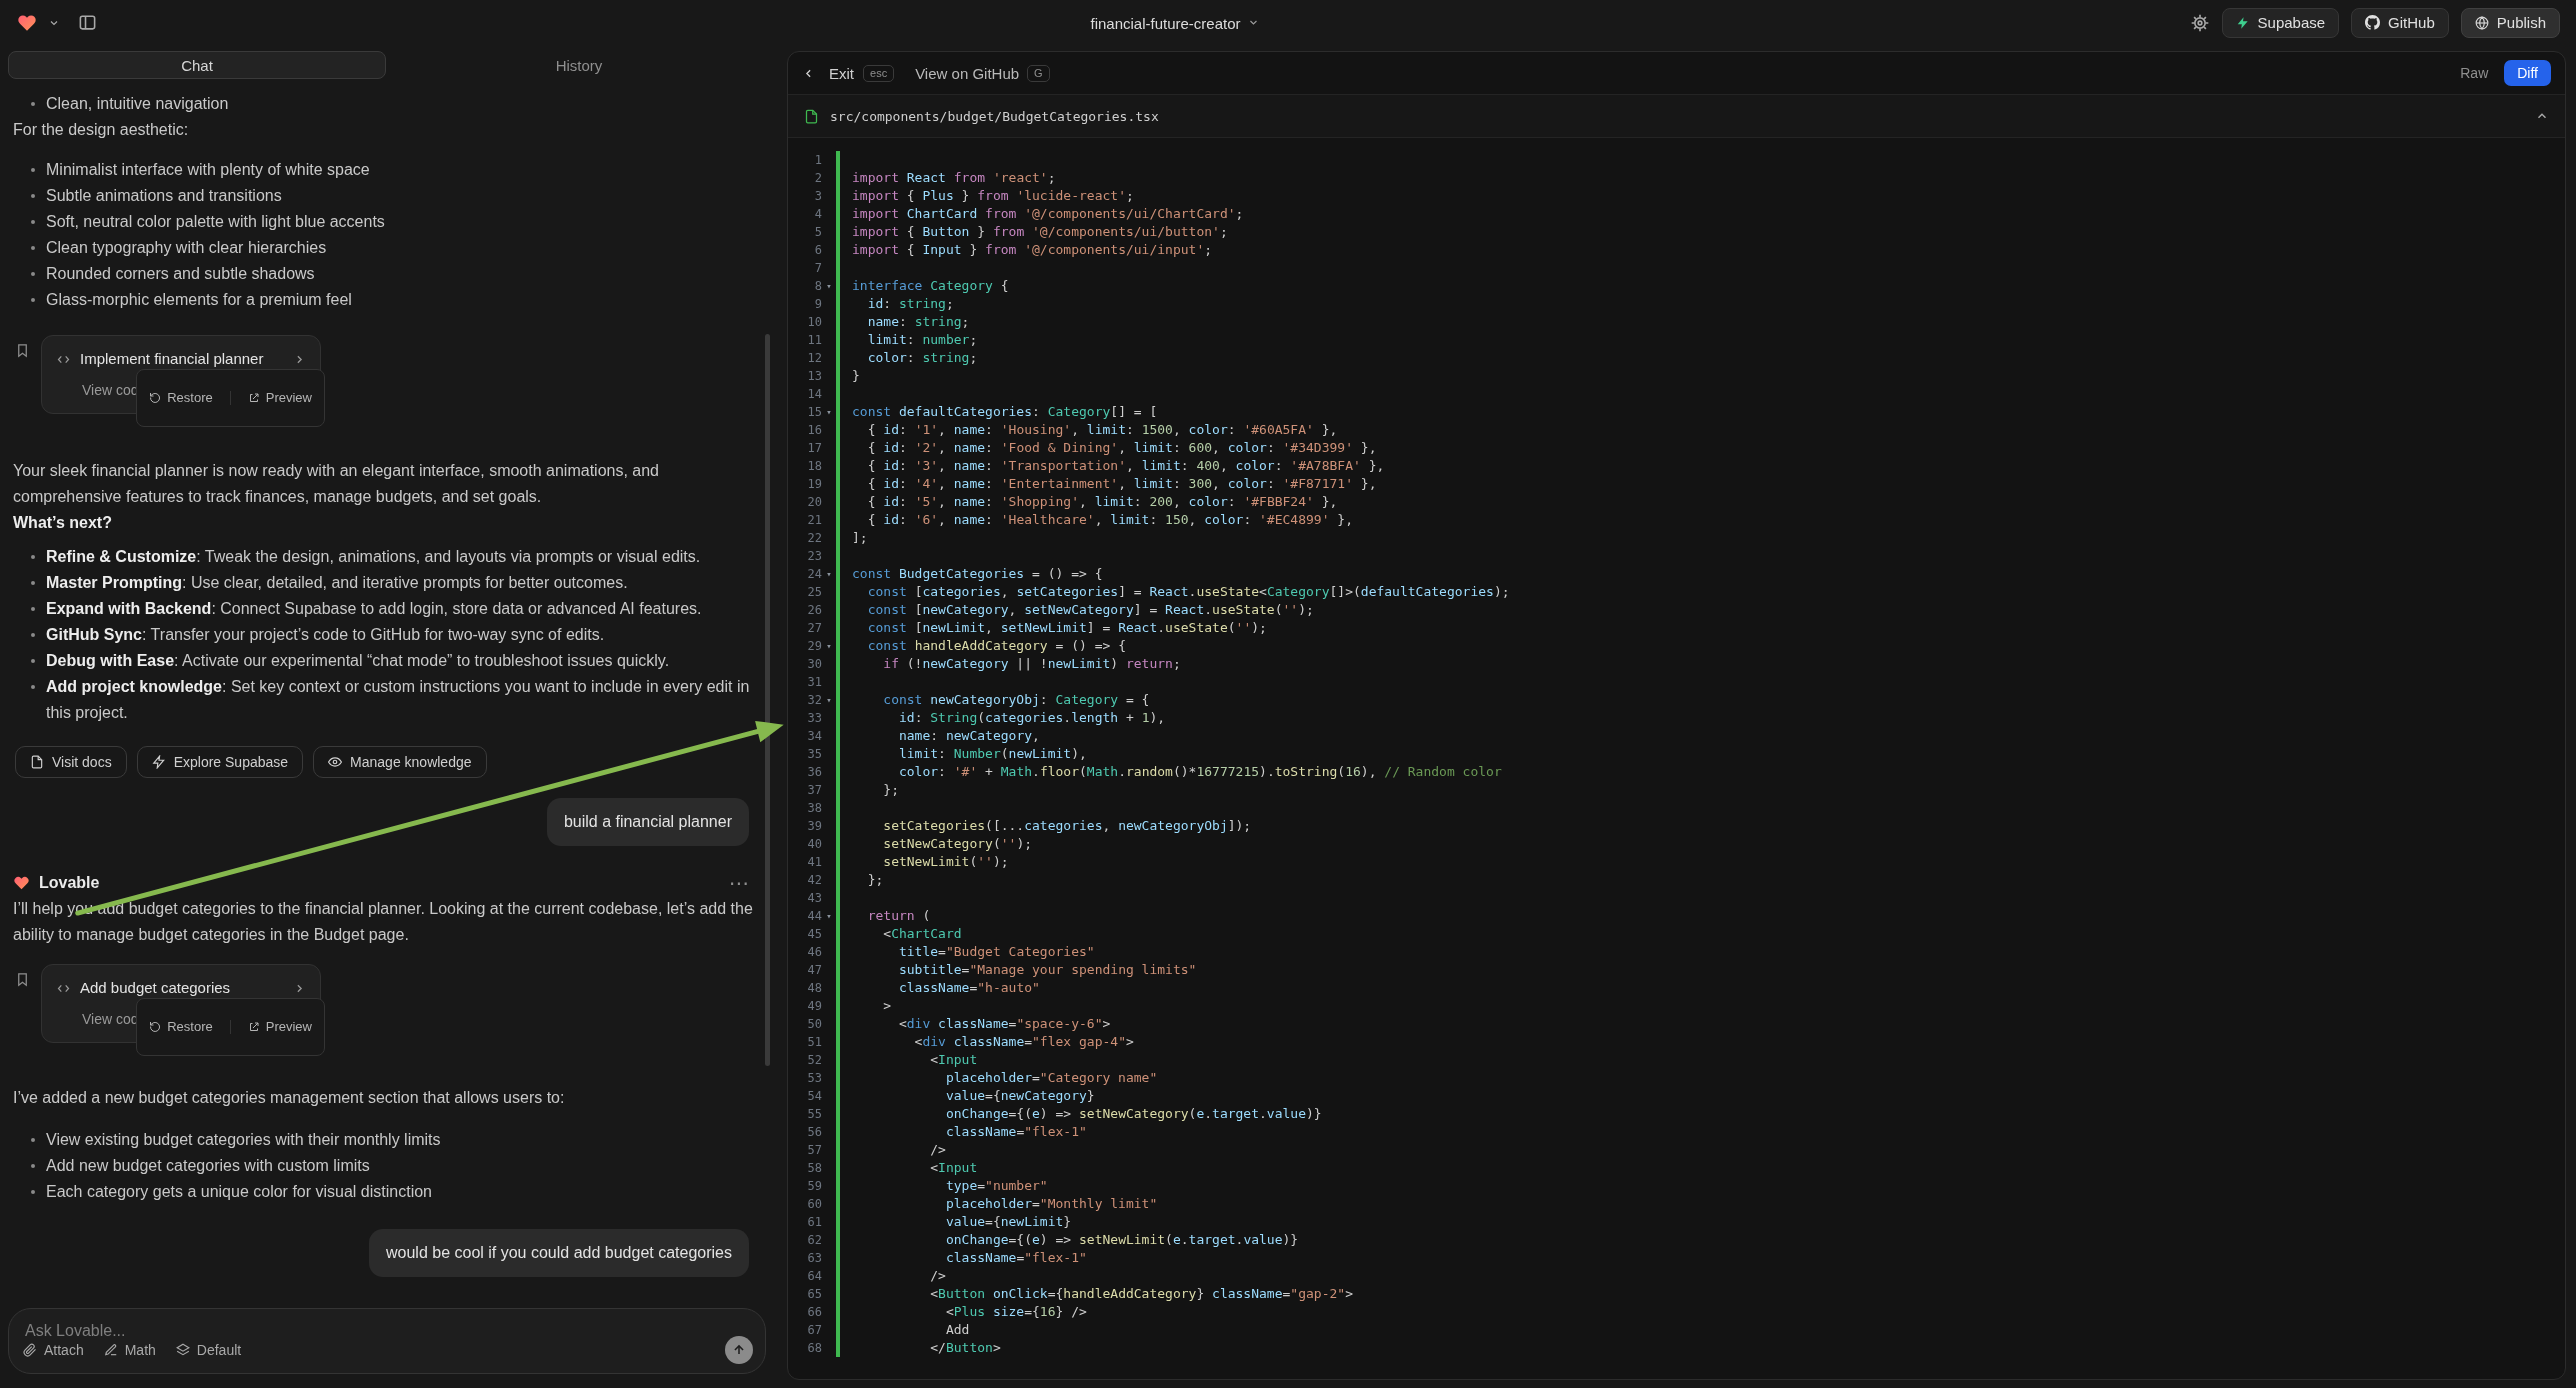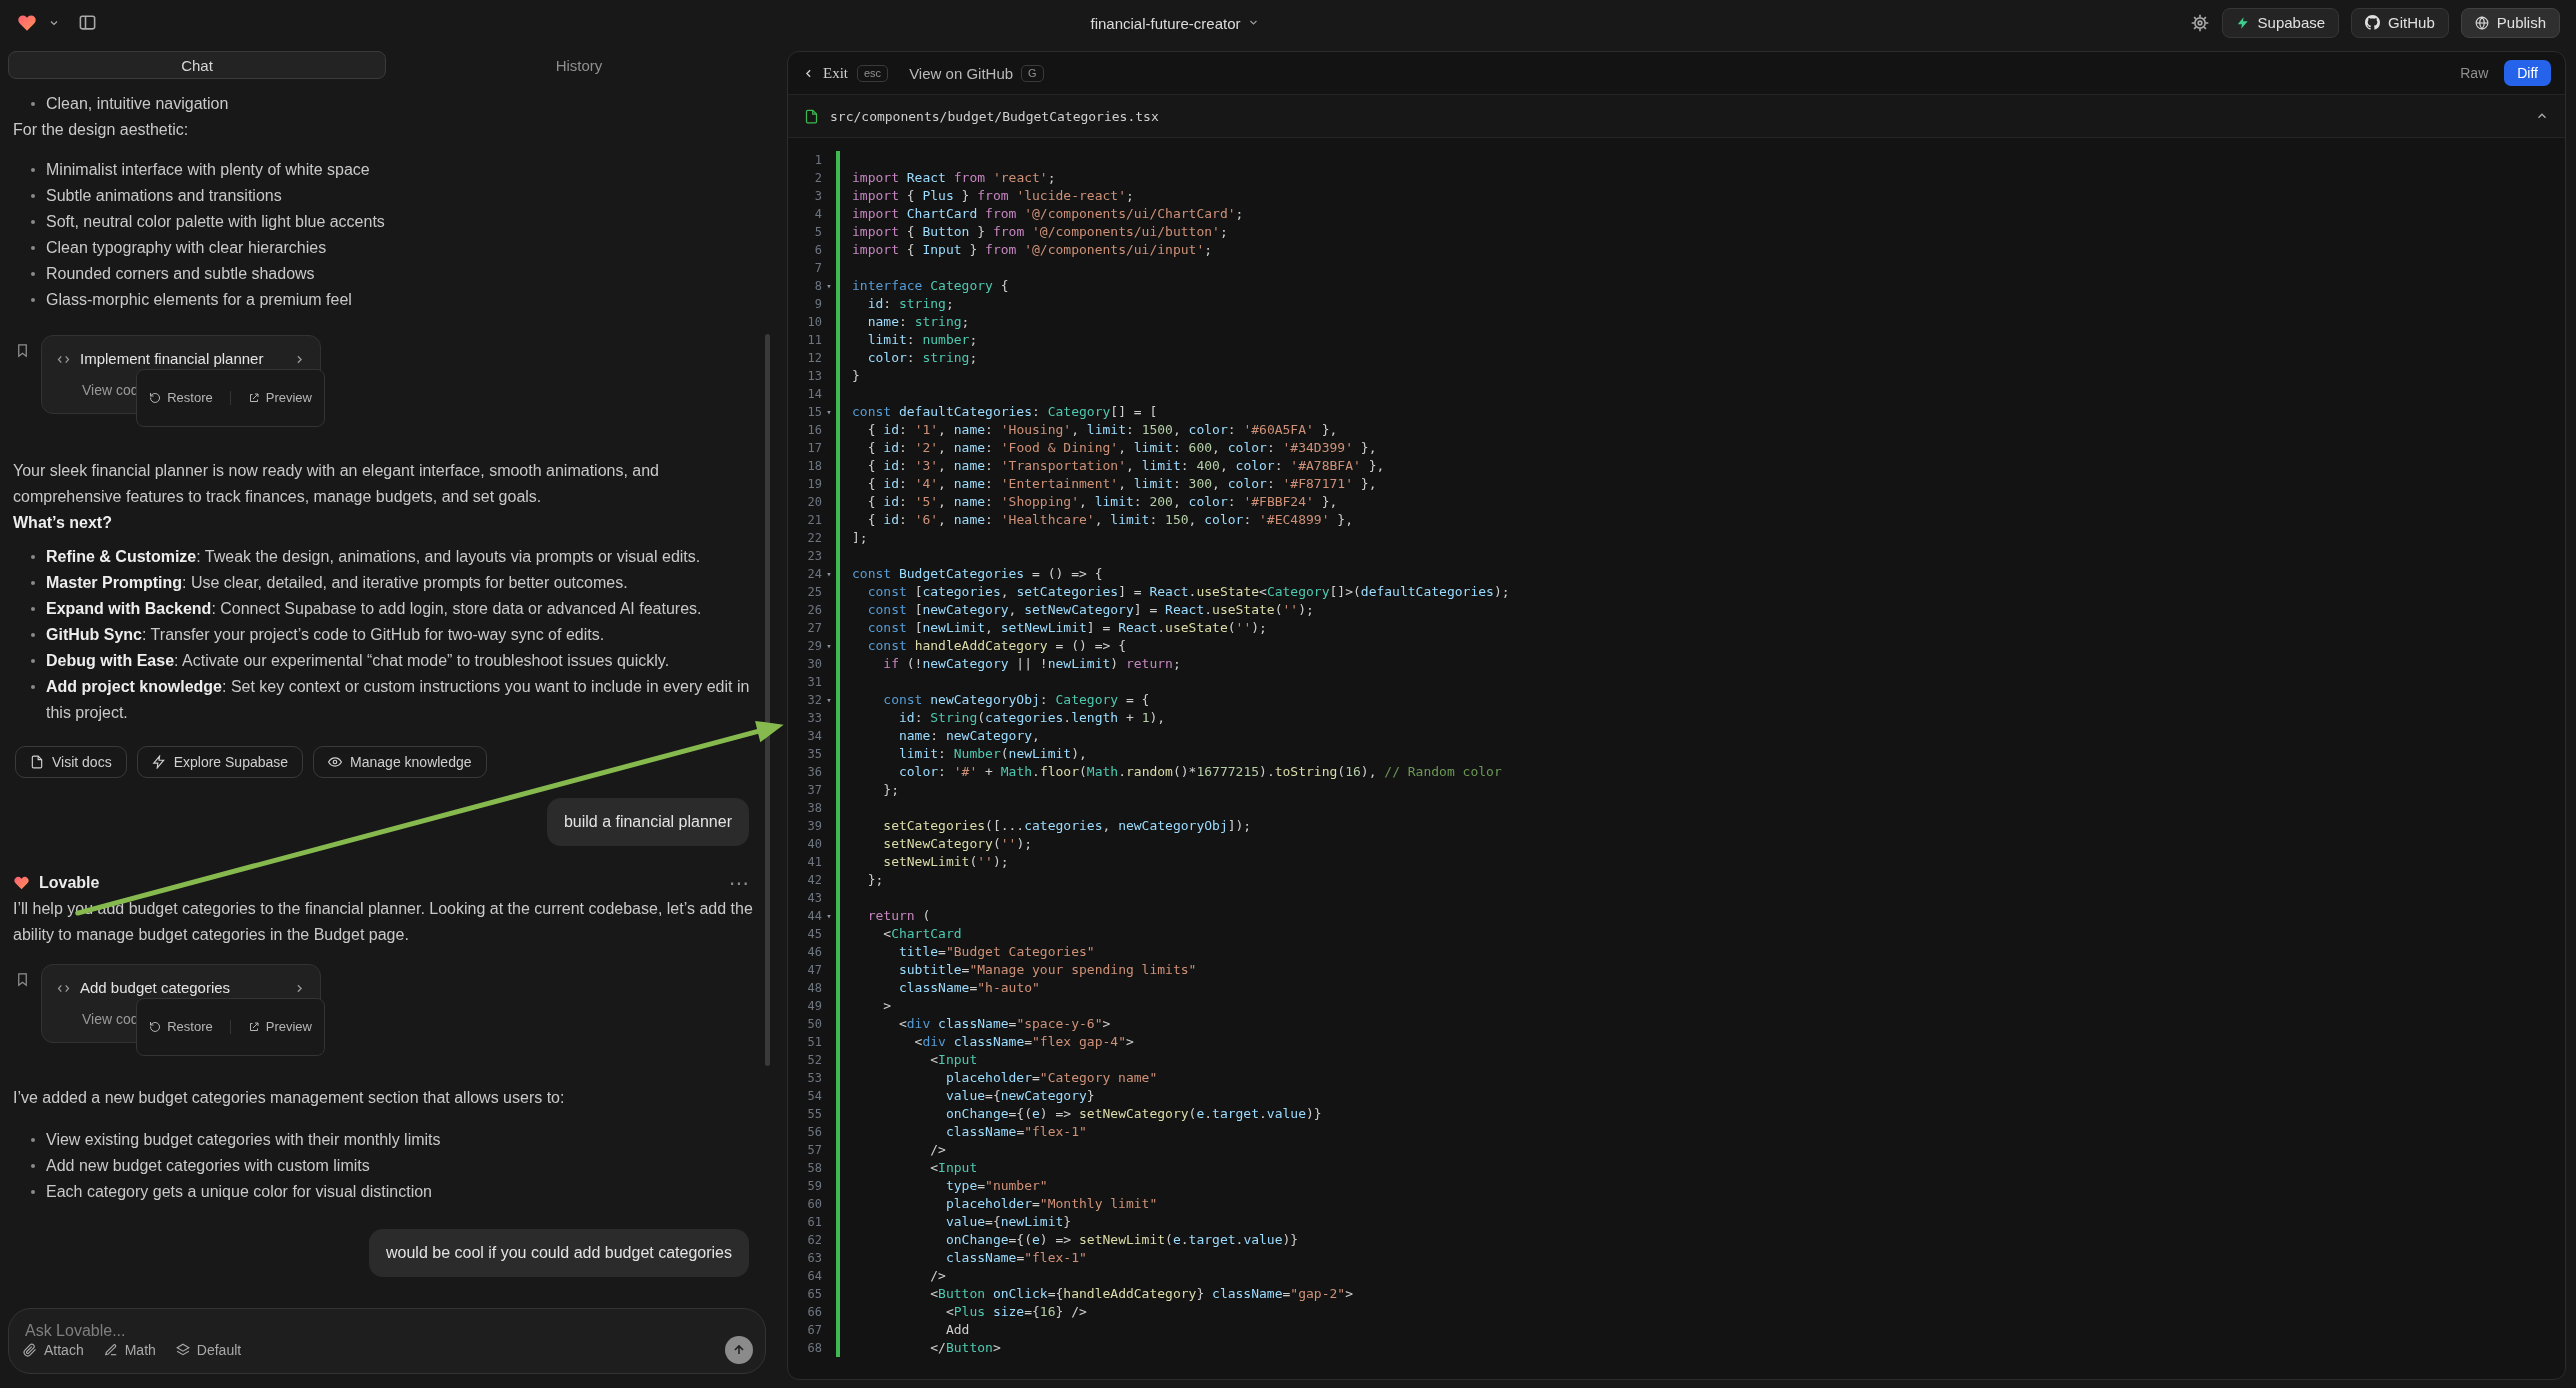--- a/index.html
+++ b/index.html
@@ -74,21 +74,21 @@
   .comp-btn{display:flex;align-items:center;gap:7px;color:#a9a9a9;font-size:14px;cursor:pointer;}
   .send-btn{margin-left:auto;width:28px;height:28px;border-radius:50%;background:#8b8b8b;display:flex;
             align-items:center;justify-content:center;color:#1d1d1d;cursor:pointer;}
 
   
   .code-panel{position:absolute;left:787px;top:51px;right:10px;bottom:8px;background:#131313;
               border:1px solid #2c2c2c;border-radius:12px;overflow:hidden;display:flex;flex-direction:column;}
   .code-header{flex:0 0 42px;display:flex;align-items:center;padding:0 14px;
                border-bottom:1px solid #242424;font-size:15px;color:#c4c4c4;}
   .ch-left{display:flex;align-items:center;gap:9px;}
-  .ch-exit{display:flex;align-items:center;gap:8px;cursor:pointer;color:#d0d0d0;font-family:Liberation Serif, serif;}
+  .ch-exit{display:flex;align-items:center;gap:14px;cursor:pointer;color:#d0d0d0;}
   .kbd{font-size:11px;color:#8f8f8f;border:1px solid #3a3a3a;border-radius:5px;padding:2px 6px;line-height:1;}
   .ch-gh{display:flex;align-items:center;gap:8px;margin-left:12px;color:#b9b9b9;cursor:pointer;}
   .ch-right{margin-left:auto;display:flex;align-items:center;gap:16px;}
   .raw{color:#8f8f8f;cursor:pointer;font-size:14px;}
   .diff-pill{background:var(--accent-blue,#2563eb);color:#fff;border-radius:7px;padding:5px 13px;
              font-size:14px;cursor:pointer;}
 
   .file-header{flex:0 0 42px;display:flex;align-items:center;gap:11px;padding:0 16px;
                border-bottom:1px solid #242424;background:#171717;}
   .file-path{font-family:"DejaVu Sans Mono","Liberation Mono",monospace;font-size:13px;color:#cfcfcf;flex:1;}

